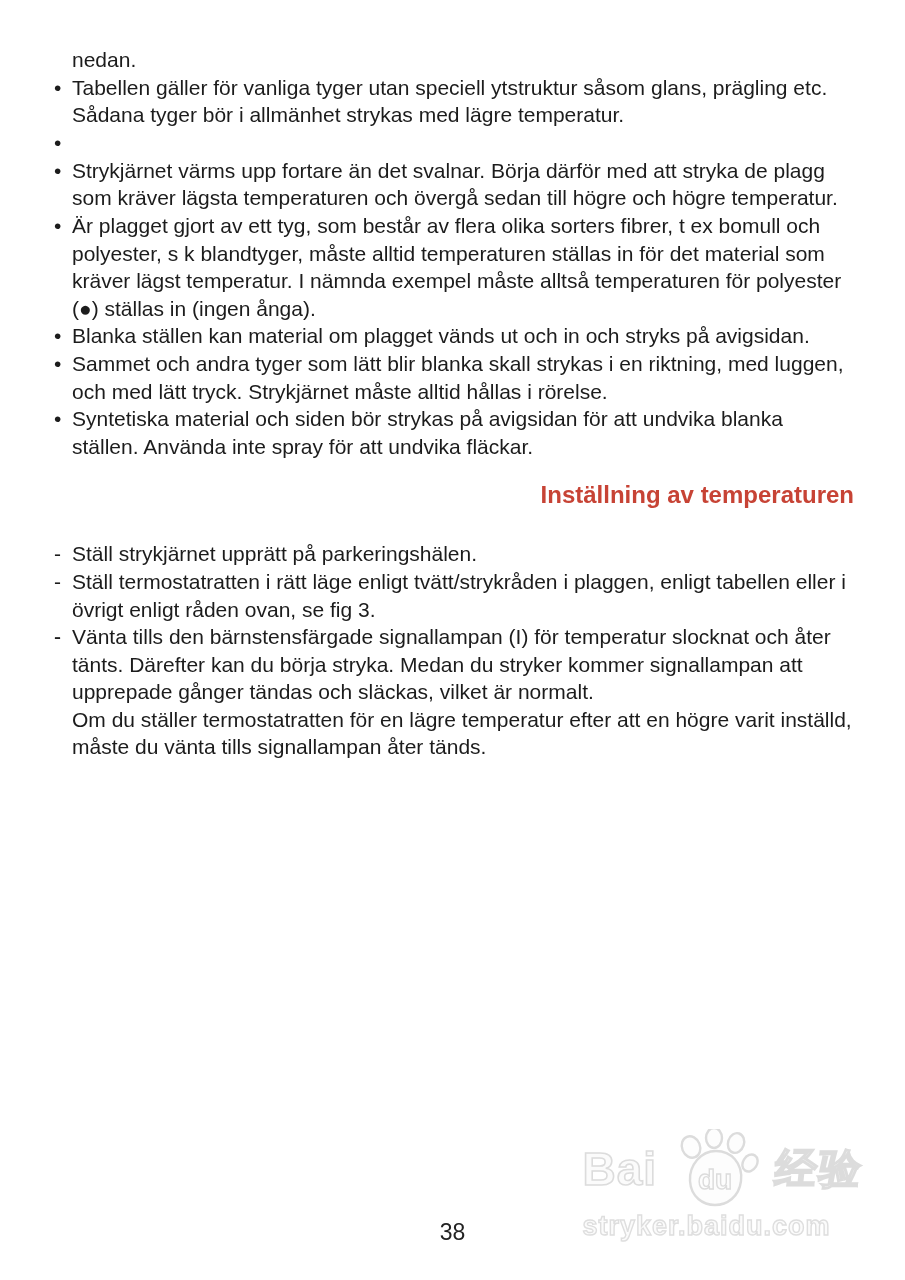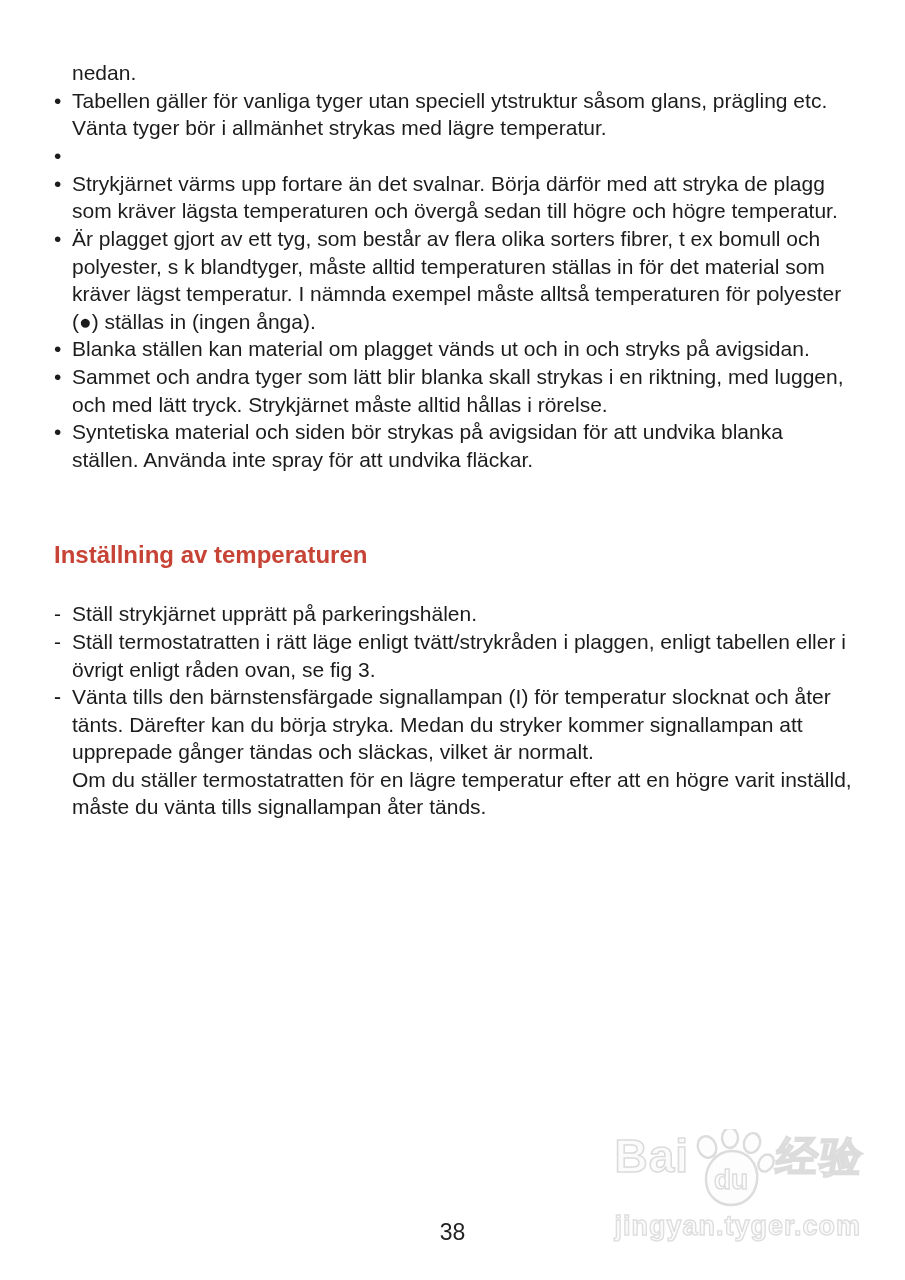--- a/index.html
+++ b/index.html
@@ -8,61 +8,63 @@
     height: 1280px;
     background: #ffffff;
     position: relative;
     overflow: hidden;
     font-family: "Liberation Sans", sans-serif;
     color: #1c1c1c;
   }
   .content {
     position: absolute;
     left: 54px;
-    top: 59px;
+    top: 46px;
     width: 800px;
     font-size: 21px;
     line-height: 27.6px;
   }
   .para {
     position: relative;
     padding-left: 18px;
   }
   .para .marker {
     position: absolute;
     left: 0;
     top: 0;
   }
   .gap-before { margin-top: 28px; }
   .heading {
-    margin-top: 68px;
+    margin-top: 21px;
     margin-bottom: 31px;
     font-size: 24px;
     font-weight: bold;
     line-height: 28px;
+    text-align: right;
   }
   .page-number {
     position: absolute;
     left: 0;
     width: 905px;
     bottom: 34px;
     text-align: center;
     font-size: 23px;
     color: #222222;
   }
   .watermark {
     position: absolute;
     right: 42px;
     bottom: 38px;
     text-align: left;
     user-select: none;
   }
   .wm-row {
     display: flex;
-    gap: 0;
+    align-items: center;
+    gap: 16px;
   }
   .wm-text {
     font-weight: bold;
     font-size: 46px;
     color: #fbfbfb;
     -webkit-text-stroke: 1.6px #dcdcdc;
     letter-spacing: 1px;
   }
   .wm-cjk {
     font-weight: bold;
@@ -87,21 +89,21 @@
 
 <div class="content">
 
   <div class="para">
     <span class="marker"></span>
     <span>nedan.</span>
   </div>
 
   <div class="para">
     <span class="marker">•</span>
-    <span>Tabellen gäller för vanliga tyger utan speciell ytstruktur såsom glans, prägling etc. Vänta tyger bör i allmänhet strykas med lägre temperatur.</span>
+    <span>Tabellen gäller för vanliga tyger utan speciell ytstruktur såsom glans, prägling etc. Sådana tyger bör i allmänhet strykas med lägre temperatur.</span>
   </div>
 
   <div class="para">
     <span class="marker">•</span>
   </div>
 
   <div class="para gap-before">
     <span class="marker">•</span>
     <span>Strykjärnet värms upp fortare än det svalnar. Börja därför med att stryka de plagg som kräver lägsta temperaturen och övergå sedan till högre och högre temperatur.</span>
   </div>
@@ -167,16 +169,16 @@
         <ellipse cx="18" cy="18" rx="9" ry="11" transform="rotate(-22 18 18)"></ellipse>
         <ellipse cx="41" cy="9" rx="8" ry="10"></ellipse>
         <ellipse cx="63" cy="14" rx="8" ry="10" transform="rotate(18 63 14)"></ellipse>
         <ellipse cx="77" cy="34" rx="7" ry="9" transform="rotate(32 77 34)"></ellipse>
         <path d="M43 22 C 58 22, 70 34, 68 52 C 66 68, 54 76, 42 76 C 30 76, 18 68, 17 52 C 16 36, 28 22, 43 22 Z"></path>
       </g>
       <text x="42" y="60" text-anchor="middle" font-family="Liberation Sans, sans-serif" font-size="28" font-weight="bold" fill="#fdfdfd" stroke="#dcdcdc" stroke-width="1.4">du</text>
     </svg>
     <span class="wm-cjk">经验</span>
   </div>
-  <div class="wm-url">jingyan.tyger.com</div>
+  <div class="wm-url">stryker.baidu.com</div>
 </div>
 
 <div class="page-number">38</div>
 
 </body></html>

